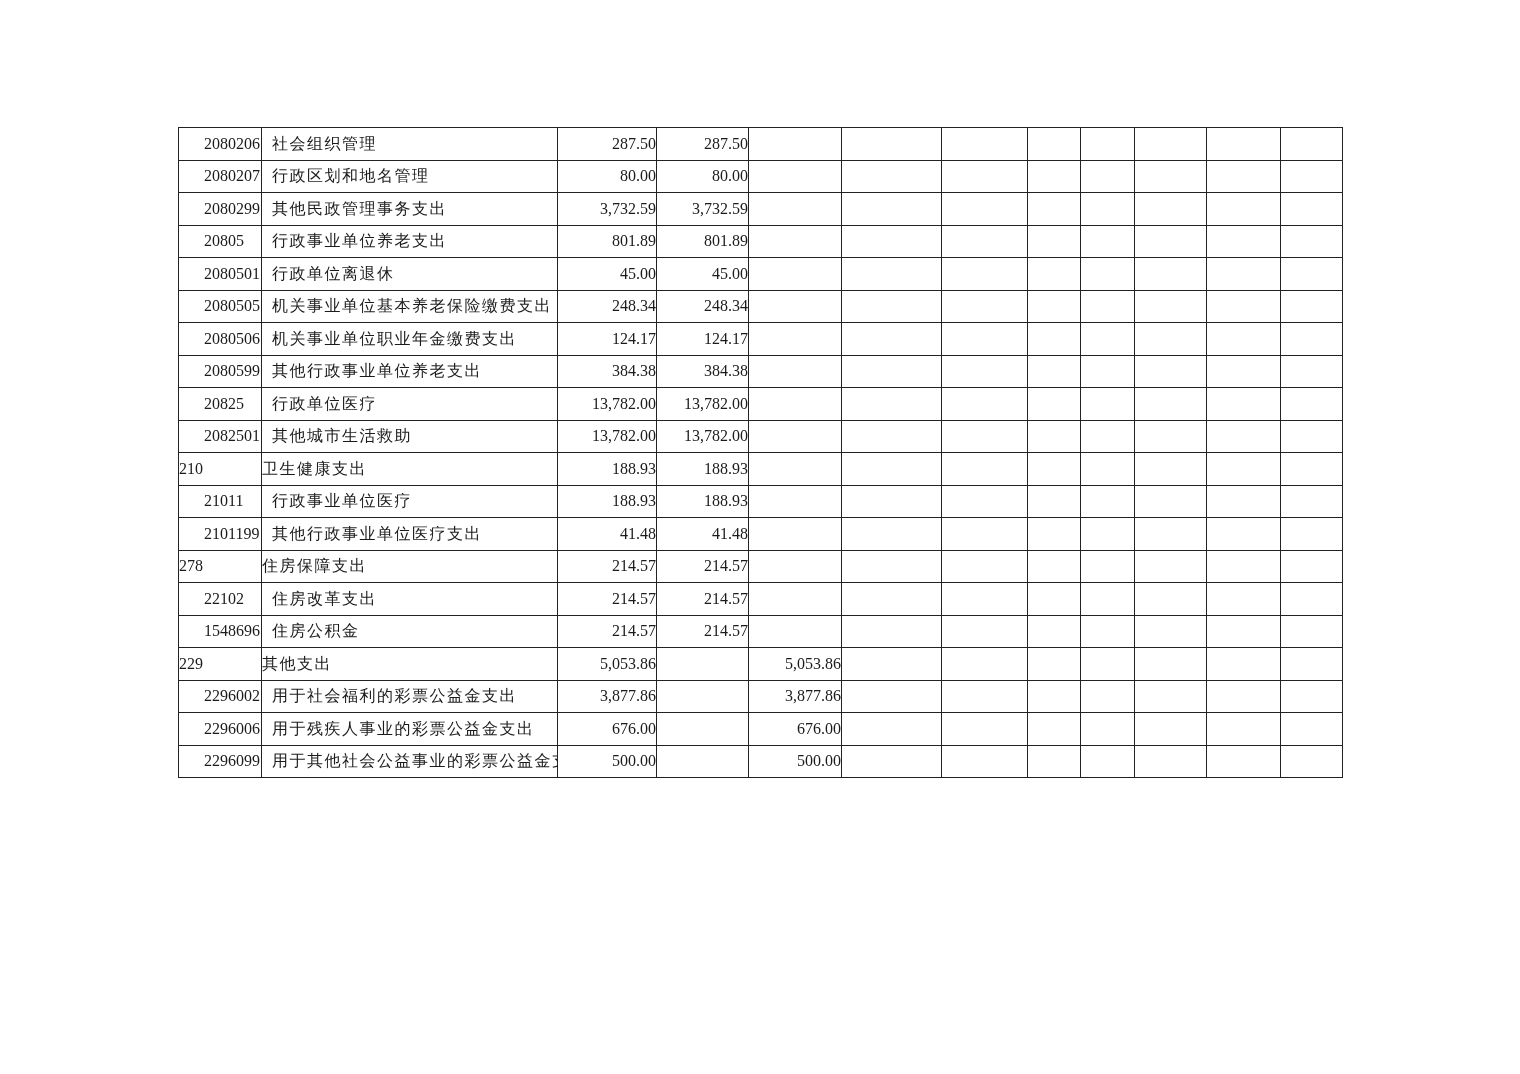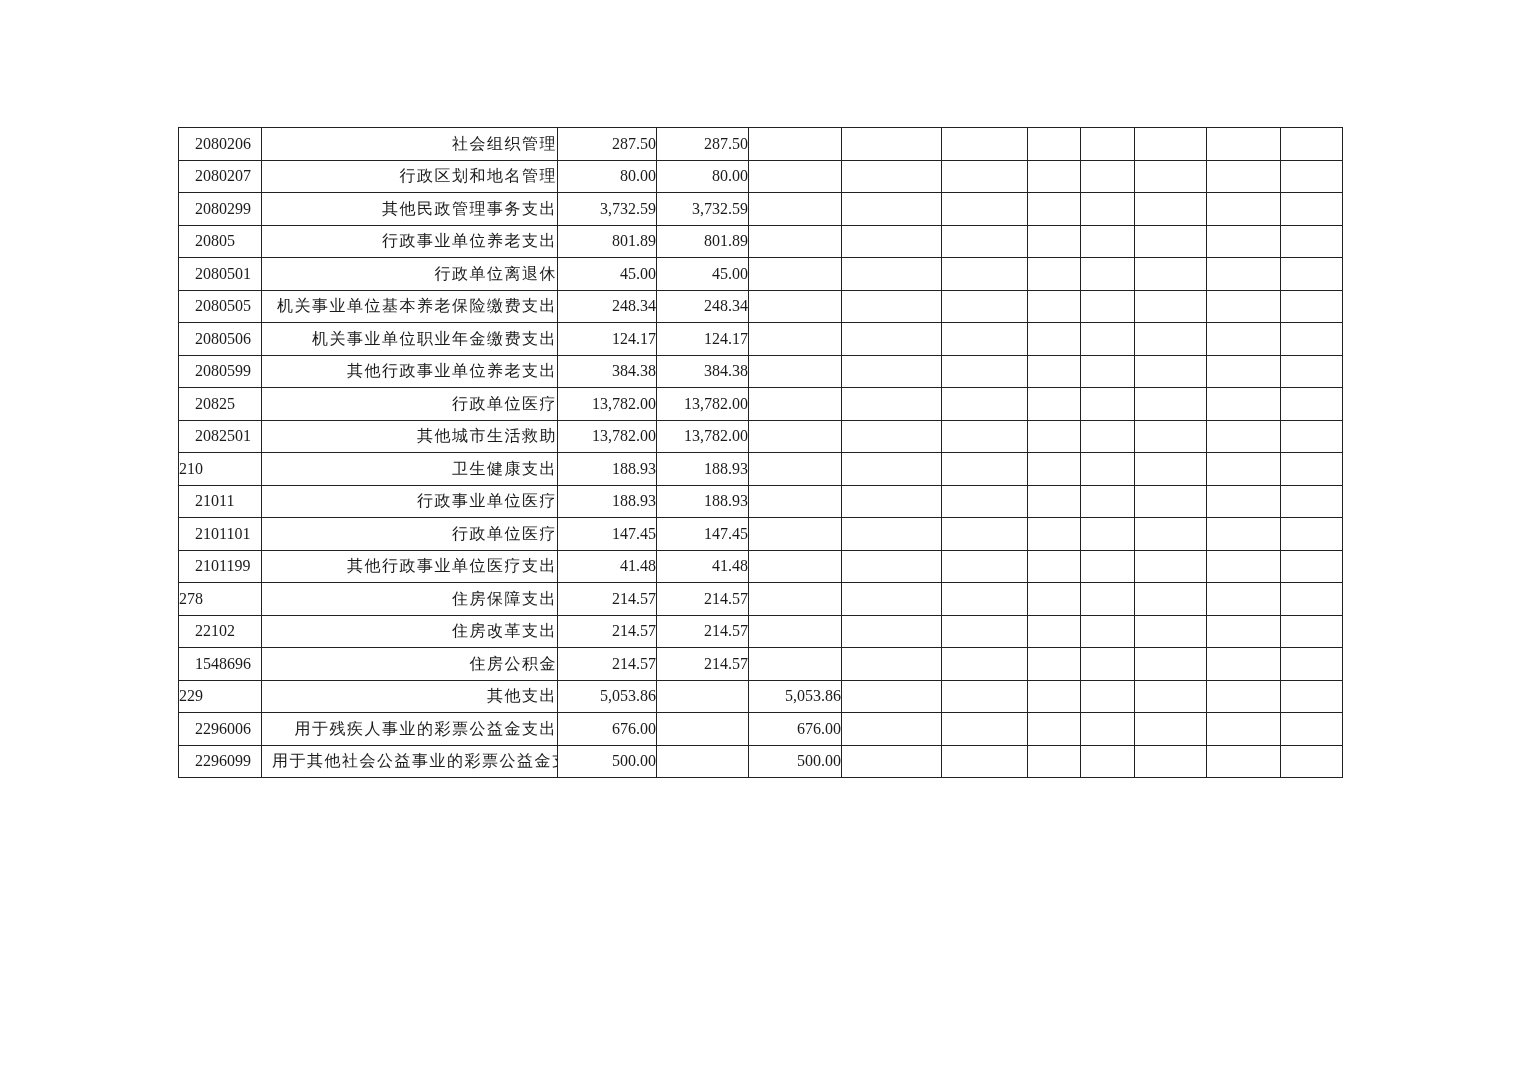--- a/index.html
+++ b/index.html
@@ -49,24 +49,24 @@
   col.c8  { width: 53px; }
   col.c9  { width: 54px; }
   col.c10 { width: 72px; }
   col.c11 { width: 74px; }
   col.c12 { width: 62px; }
 
   td.code {
     text-align: left;
     padding-left: 8px;
   }
-  tr.lvl2 td.code, tr.lvl3 td.code { padding-left: 16px; }
+  tr.lvl2 td.code, tr.lvl3 td.code { padding-left: 25px; }
 
   td.name {
-    text-align: right;
+    text-align: left;
     padding-left: 10px;
     letter-spacing: 1.5px;
     white-space: normal;
     margin-left: 7px;
   }
   tr.lvl2 td.name, tr.lvl3 td.name { text-indent: 10px; }
 
   td.num { text-align: right; }
   td.n1 { padding-right: 8px; }
   td.n2 { padding-right: 5px; }
@@ -254,34 +254,20 @@
           <td class="num n3"></td>
           <td class="empty"></td>
           <td class="empty"></td>
           <td class="empty"></td>
           <td class="empty"></td>
           <td class="empty"></td>
           <td class="empty"></td>
           <td class="empty"></td>
         </tr>
         <tr class="lvl3">
-          <td class="code">2101101</td>
-          <td class="name">行政单位医疗</td>
-          <td class="num n1">147.45</td>
-          <td class="num n2">147.45</td>
-          <td class="num n3"></td>
-          <td class="empty"></td>
-          <td class="empty"></td>
-          <td class="empty"></td>
-          <td class="empty"></td>
-          <td class="empty"></td>
-          <td class="empty"></td>
-          <td class="empty"></td>
-        </tr>
-        <tr class="lvl3">
           <td class="code">2101199</td>
           <td class="name">其他行政事业单位医疗支出</td>
           <td class="num n1">41.48</td>
           <td class="num n2">41.48</td>
           <td class="num n3"></td>
           <td class="empty"></td>
           <td class="empty"></td>
           <td class="empty"></td>
           <td class="empty"></td>
           <td class="empty"></td>
@@ -338,20 +324,34 @@
           <td class="num n3">5,053.86</td>
           <td class="empty"></td>
           <td class="empty"></td>
           <td class="empty"></td>
           <td class="empty"></td>
           <td class="empty"></td>
           <td class="empty"></td>
           <td class="empty"></td>
         </tr>
         <tr class="lvl3">
+          <td class="code">2296002</td>
+          <td class="name">用于社会福利的彩票公益金支出</td>
+          <td class="num n1">3,877.86</td>
+          <td class="num n2"></td>
+          <td class="num n3">3,877.86</td>
+          <td class="empty"></td>
+          <td class="empty"></td>
+          <td class="empty"></td>
+          <td class="empty"></td>
+          <td class="empty"></td>
+          <td class="empty"></td>
+          <td class="empty"></td>
+        </tr>
+        <tr class="lvl3">
           <td class="code">2296006</td>
           <td class="name">用于残疾人事业的彩票公益金支出</td>
           <td class="num n1">676.00</td>
           <td class="num n2"></td>
           <td class="num n3">676.00</td>
           <td class="empty"></td>
           <td class="empty"></td>
           <td class="empty"></td>
           <td class="empty"></td>
           <td class="empty"></td>

